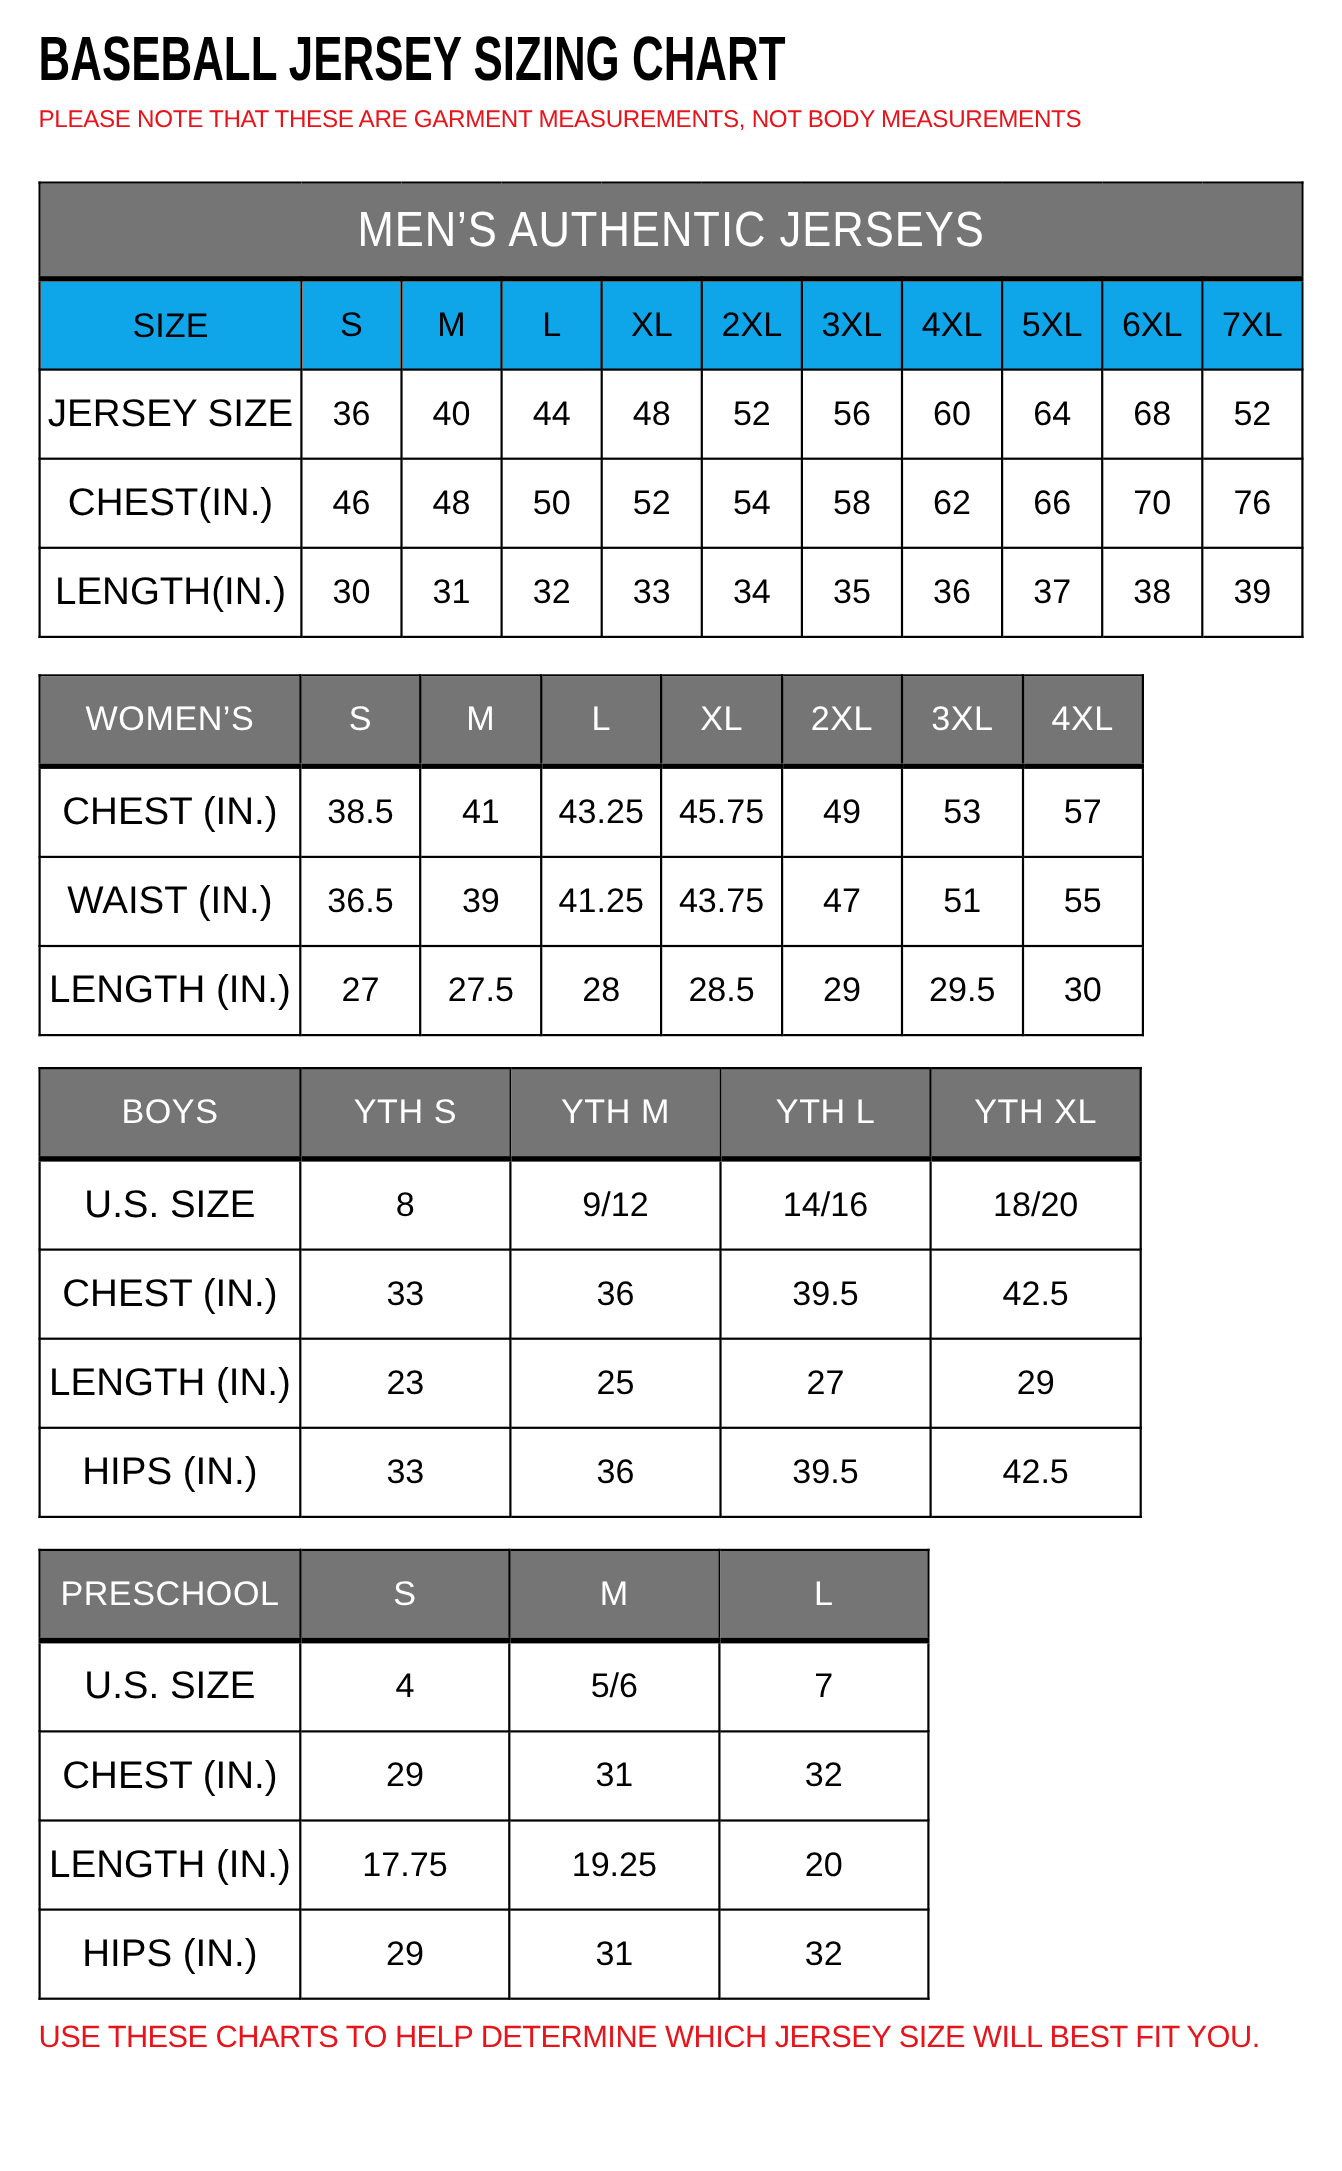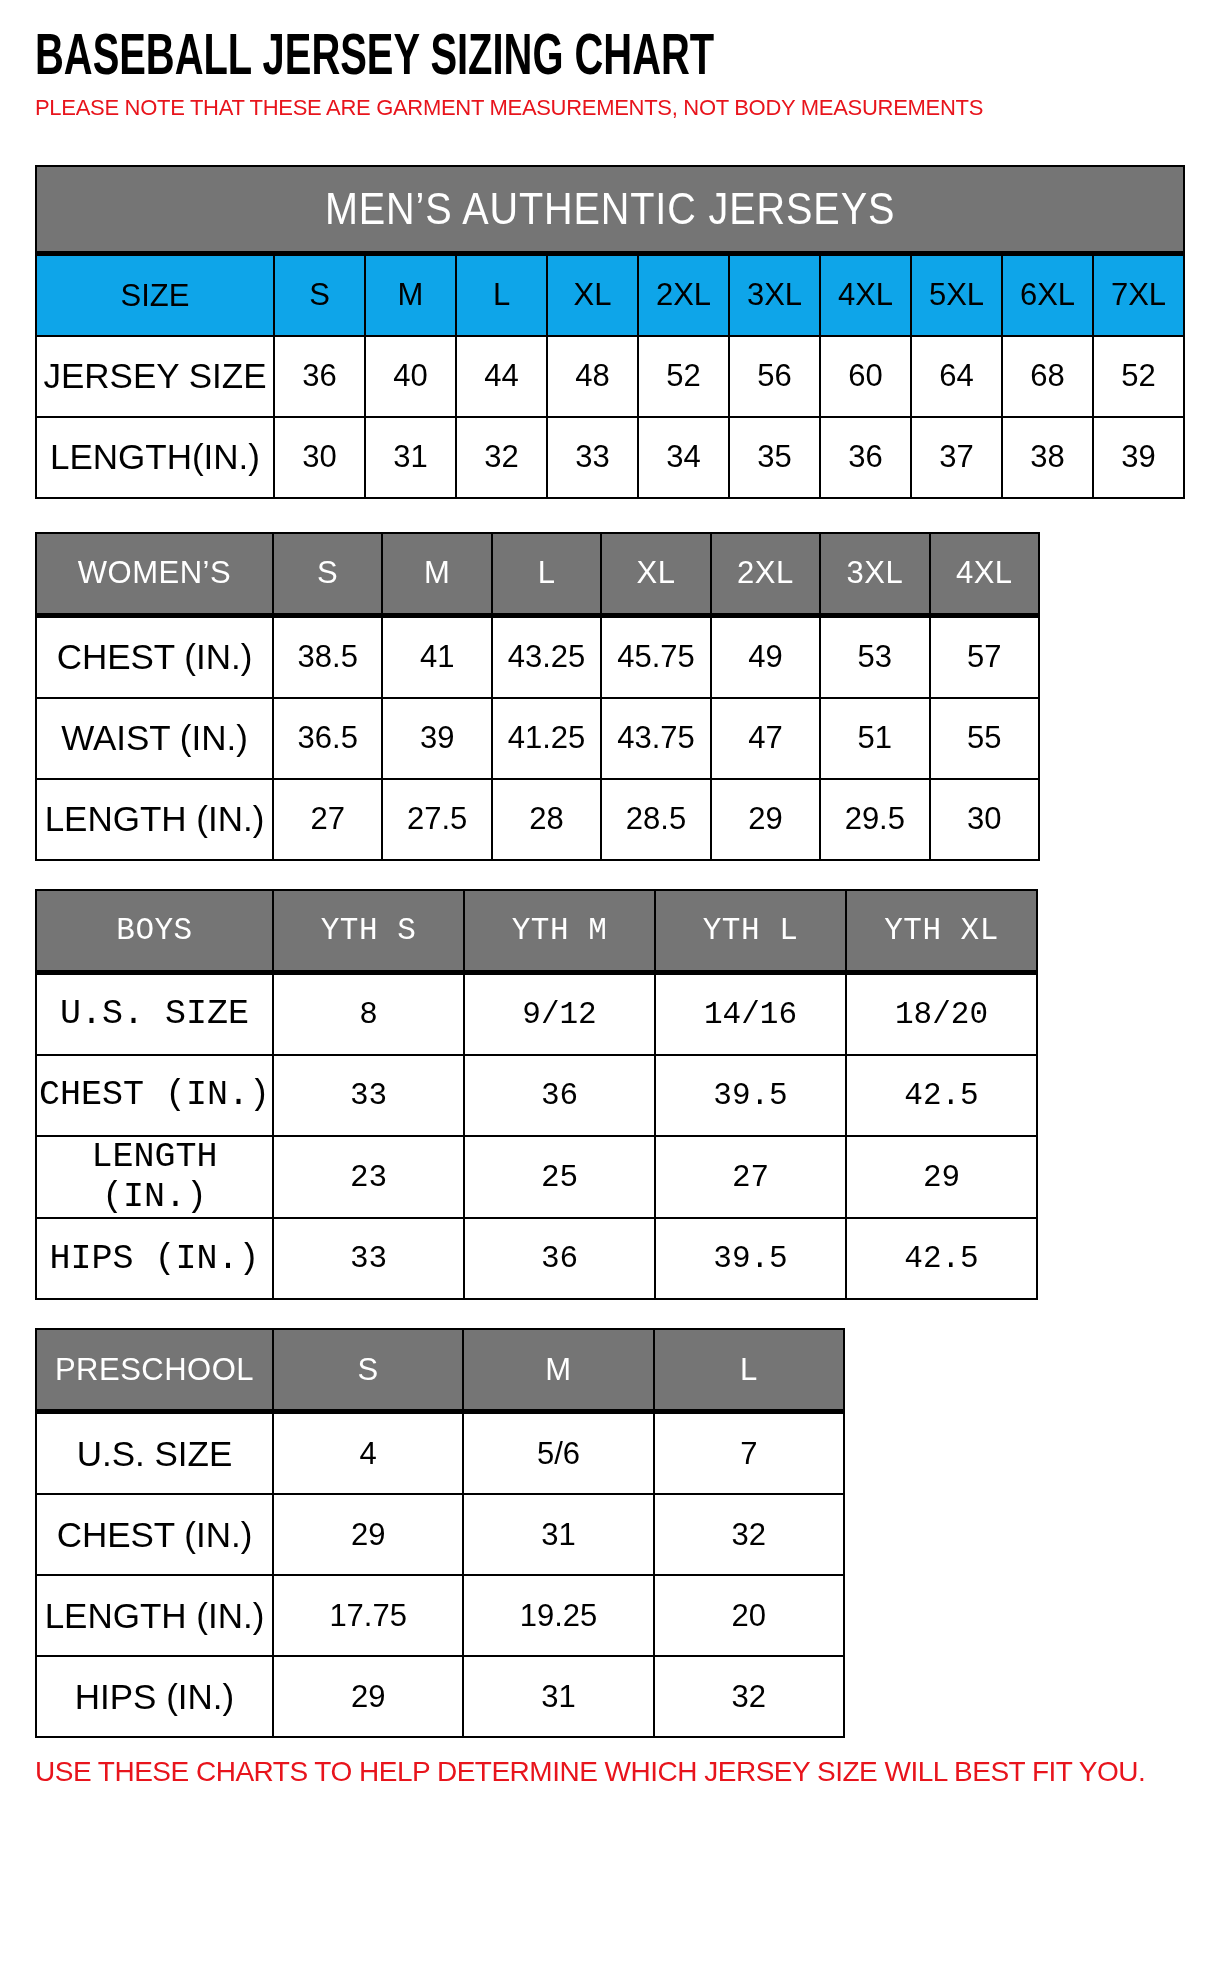--- a/index.html
+++ b/index.html
@@ -41,21 +41,21 @@
   td,th{
     border:2px solid var(--border);
     text-align:center;
     vertical-align:middle;
     padding:0;
     font-weight:400;
     overflow:hidden;
   }
   .tbl-mens{width:1150px;margin-top:44px;}
   .tbl-womens{width:1005px;margin-top:33px;padding-left:44px;}
-  .tbl-boys{width:1003px;margin-top:28px;font-family:Liberation Mono, monospace;}
+  .tbl-boys{width:1003px;margin-top:28px;}
   .tbl-preschool{width:810px;margin-top:28px;}
 
   .banner-cell{
     background:var(--gray);
     border-bottom-width:5px;
     height:84px;
     margin-left:12px;
   }
   .banner-cell span{
     display:inline-block;
@@ -130,20 +130,33 @@
       <td class="val">36</td>
       <td class="val">40</td>
       <td class="val">44</td>
       <td class="val">48</td>
       <td class="val">52</td>
       <td class="val">56</td>
       <td class="val">60</td>
       <td class="val">64</td>
       <td class="val">68</td>
       <td class="val">52</td>
+    </tr>
+    <tr>
+      <td class="lbl">CHEST(IN.)</td>
+      <td class="val">46</td>
+      <td class="val">48</td>
+      <td class="val">50</td>
+      <td class="val">52</td>
+      <td class="val">54</td>
+      <td class="val">58</td>
+      <td class="val">62</td>
+      <td class="val">66</td>
+      <td class="val">70</td>
+      <td class="val">76</td>
     </tr>
     <tr>
       <td class="lbl">LENGTH(IN.)</td>
       <td class="val">30</td>
       <td class="val">31</td>
       <td class="val">32</td>
       <td class="val">33</td>
       <td class="val">34</td>
       <td class="val">35</td>
       <td class="val">36</td>

